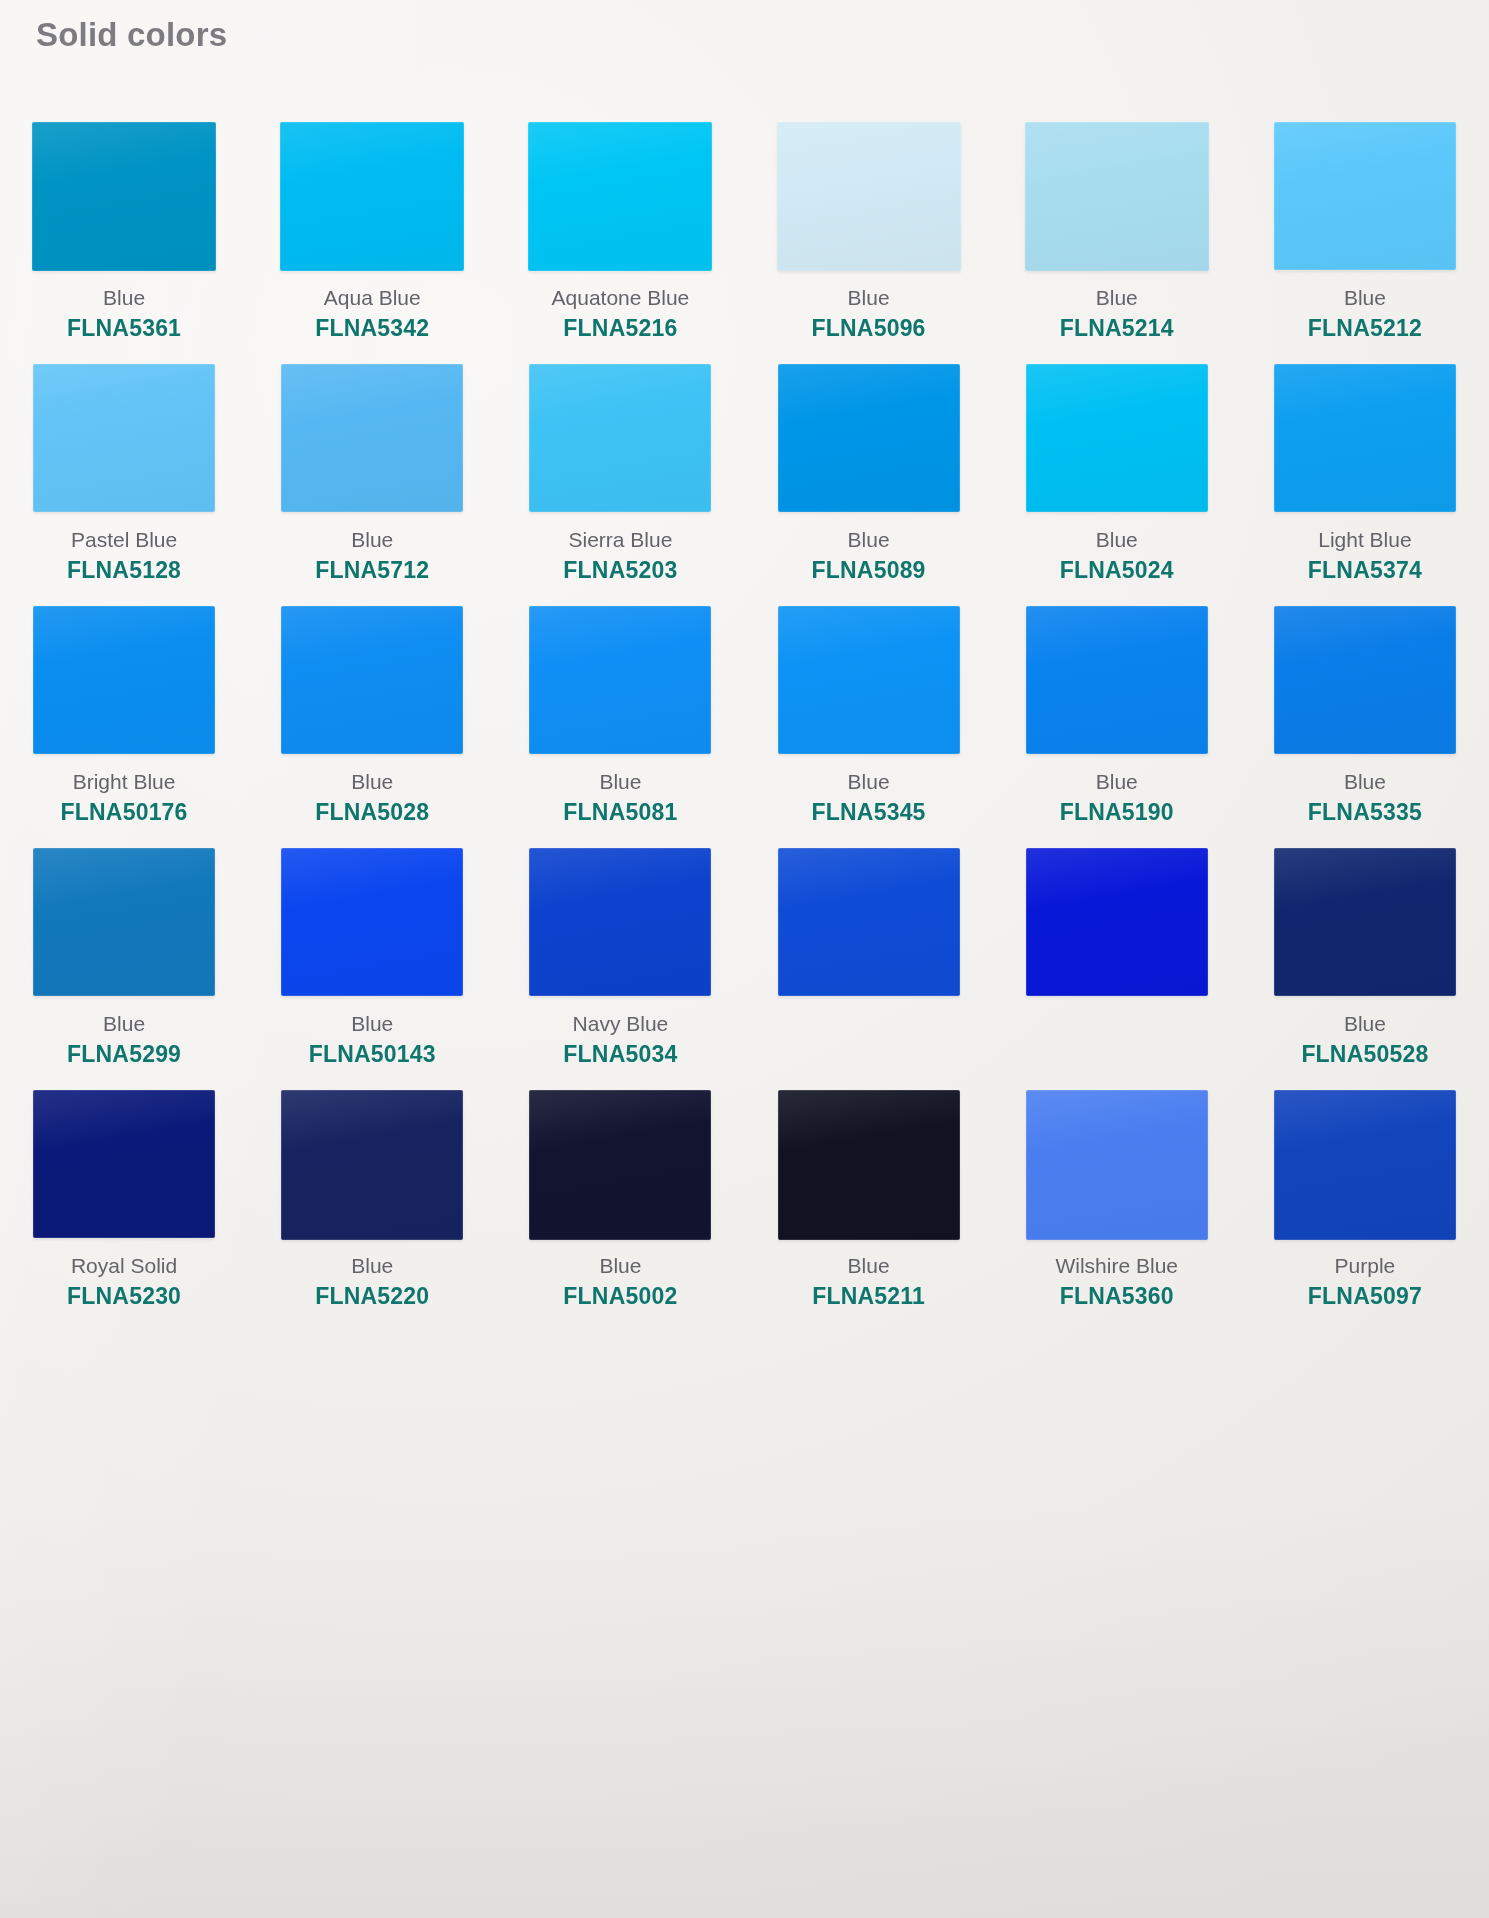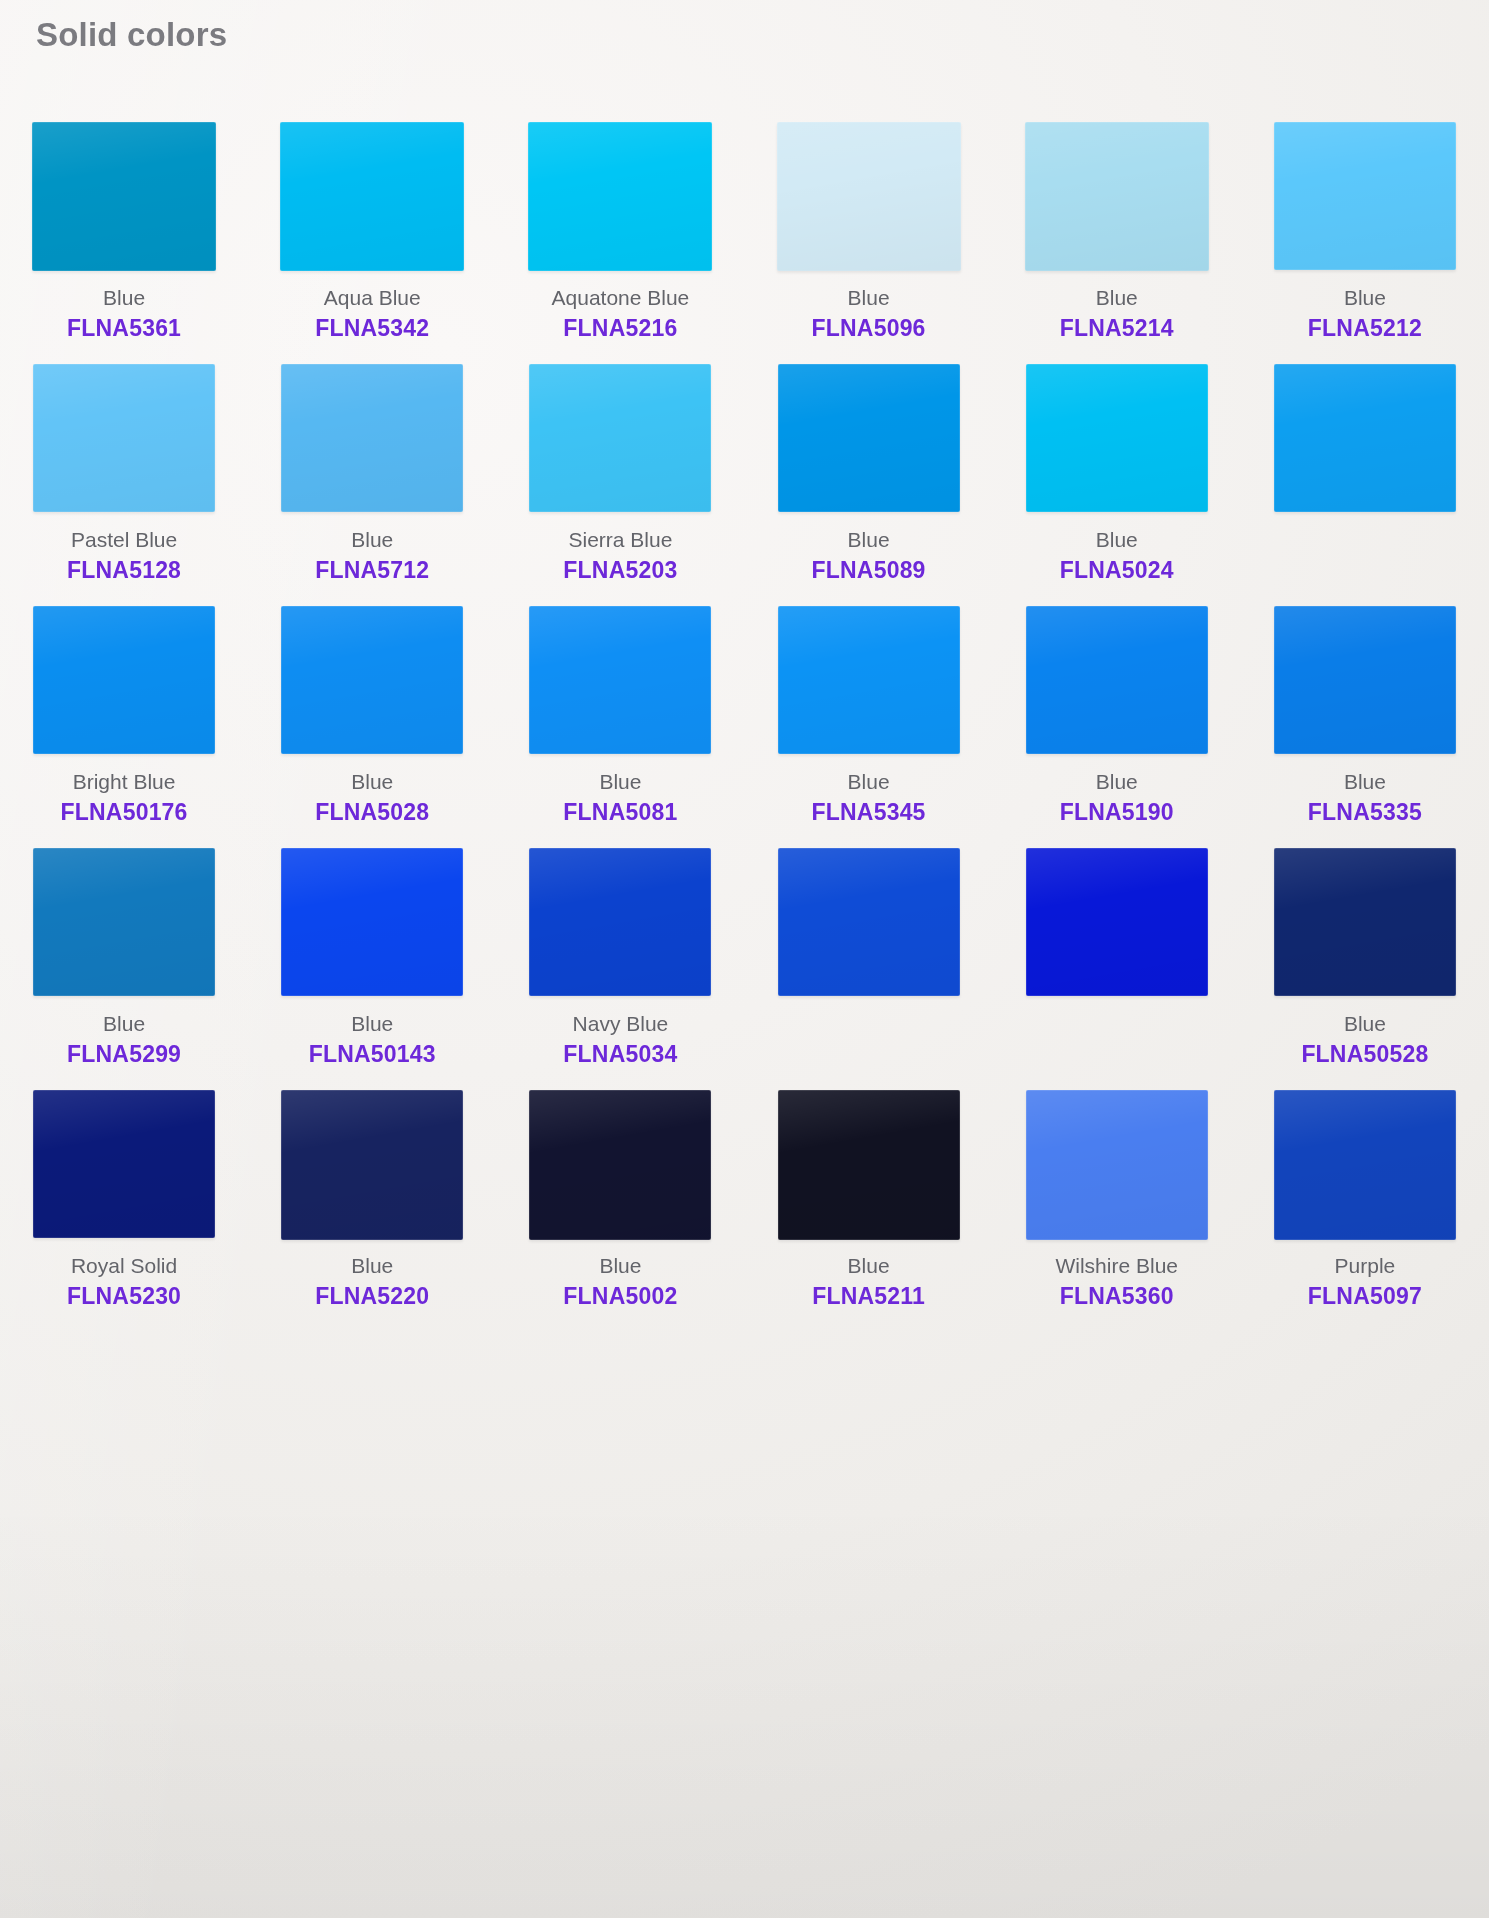--- a/index.html
+++ b/index.html
@@ -106,21 +106,21 @@
 
   .color-name {
     font-size: 21px;
     color: #63646a;
     font-weight: normal;
     white-space: nowrap;
   }
 
   .color-code {
     font-size: 23px;
-    color: #6d28d9;
+    color: #0f766e;
     font-weight: bold;
     letter-spacing: 0.2px;
     white-space: nowrap;
     margin-top: 2px;
   }
 
   
   .grid .row-1 .swatch { width: 184px; height: 149px; }
   .grid .row-6 .swatch { height: 150px; }
 </style>
@@ -230,20 +230,24 @@
         </div>
         <div class="labels">
           <div class="color-name">Blue</div>
           <div class="color-code">FLNA5024</div>
         </div>
       </div>
       <div class="cell row-3">
         <div class="swatch-wrap">
           <div class="swatch" style="background: rgb(13, 159, 240);"></div>
         </div>
+        <div class="labels">
+          <div class="color-name">Light Blue</div>
+          <div class="color-code">FLNA5374</div>
+        </div>
       </div>
       <div class="cell row-3">
         <div class="swatch-wrap">
           <div class="swatch" style="background: rgb(10, 142, 240);"></div>
         </div>
         <div class="labels">
           <div class="color-name">Bright Blue</div>
           <div class="color-code">FLNA50176</div>
         </div>
       </div>

